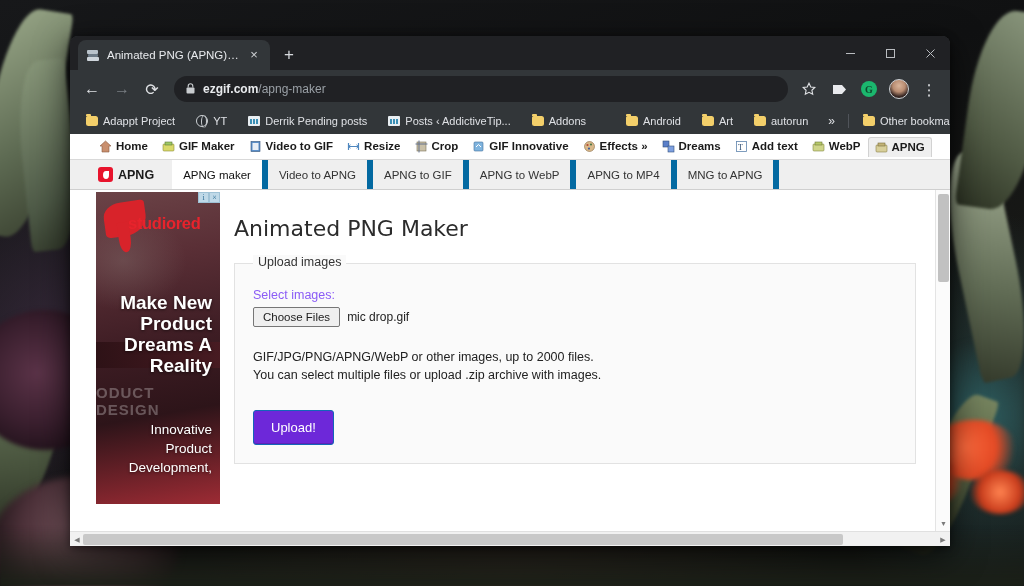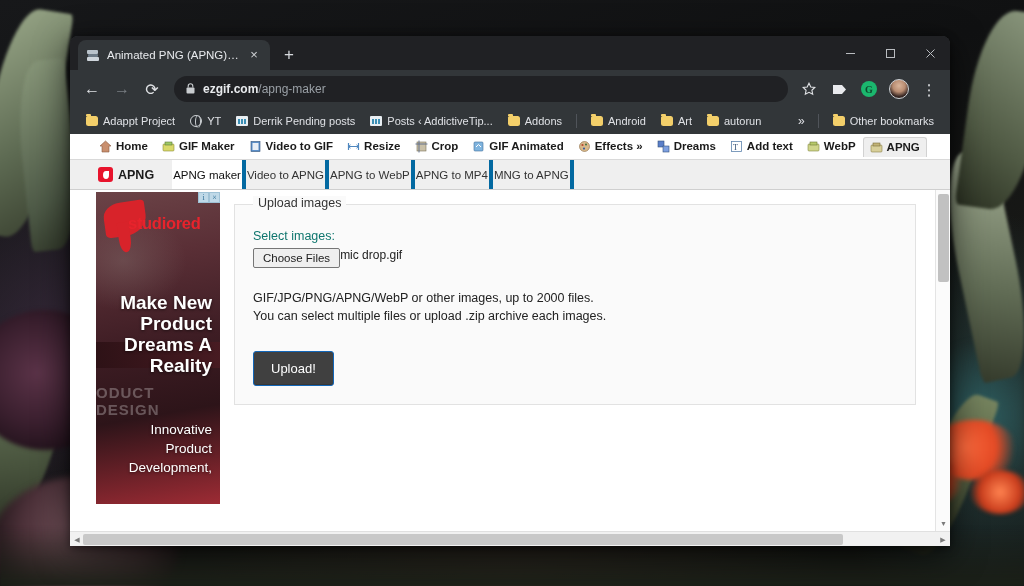--- a/index.html
+++ b/index.html
@@ -147,21 +147,21 @@
   .avatar {
     width:20px; height:20px; border-radius:50%;
     background: radial-gradient(circle at 50% 32%, #d9b49a 0%, #b98d72 40%, #3b2a26 70%, #211a18 100%);
     border:1.5px solid #cfd3d6;
   }
   .dots { color:#e0e2e5; font-size:15px; letter-spacing:0; line-height:1; }
 
   
   .bookmarks {
     height:26px; background:#323639; display:flex; align-items:center;
-    padding:0 10px; gap:3px; font-size:11px; color:#dfe1e5;
+    padding:0 10px; gap:9px; font-size:11px; color:#dfe1e5;
   }
   .bm { display:flex; align-items:center; gap:5px; padding:2px 6px; border-radius:4px; white-space:nowrap;}
   .folder {
     width:12px; height:10px; background:#f3cf6a; border-radius:1.5px 2.5px 2.5px 2.5px;
     position:relative; flex:0 0 12px;
   }
   .folder::before{content:"";position:absolute;left:0;top:-2px;width:5px;height:2px;background:#f3cf6a;border-radius:1px 1px 0 0;}
   .ic-globe {
     width:12px;height:12px;border-radius:50%;background:#2b2f33;border:1.4px solid #cfd3d6;
     position:relative; flex:0 0 12px;
@@ -200,22 +200,22 @@
   }
   .brand {
     display:flex; align-items:center; gap:5px; padding:0 18px 0 6px;
     font-weight:bold; font-size:12.5px; color:#1a1a1a;
   }
   .brand-logo {
     width:15px;height:15px;border-radius:3px;background:#e8142d;position:relative;
   }
   .brand-logo::after{content:"";position:absolute;left:4.5px;top:3.5px;width:6px;height:8px;background:#fff;border-radius:50% 0 50% 50%;}
   .ez-tab {
-    display:flex; align-items:center; padding:0 1px; color:#333;
-    border-right:4px solid #0369a1; white-space:nowrap;
+    display:flex; align-items:center; padding:0 11px; color:#333;
+    border-right:6px solid #0369a1; white-space:nowrap;
   }
   .ez-tab:first-of-type { border-left:1px solid #d8d8d8; }
   .ez-tab.sel { background:#ffffff; color:#111; }
 
   
   .pagebody { flex:1; display:flex; position:relative; background:#fff; overflow:hidden;}
   .ad-col { width:150px; flex:0 0 150px; padding:2px 0 0 26px; }
   .ad {
     width:124px; height:312px; position:relative; overflow:hidden;
     background:#1d1012;
@@ -276,31 +276,31 @@
   .panel {
     border:1px solid #e2e2e2; background:#fafafa; padding:0 0 18px 0;
     position:relative;
   }
   .panel-inner { padding:0 18px; }
   .fieldset-legend {
     position:absolute; left:18px; top:-9px; background:#fafafa; padding:0 5px;
     font-size:12.5px; color:#333;
   }
   .pad-top { height:24px; }
-  .lbl { font-size:12.5px; color:#0f766e; margin-bottom:5px; }
-  .file-row { display:flex; align-items:flex-start; margin-bottom:22px;}
+  .lbl { font-size:12.5px; color:#8b5cf6; margin-bottom:5px; }
+  .file-row { display:flex; align-items:center; gap:7px; margin-bottom:22px;}
   .choose-btn {
     border:1px solid #767676; background:#efefef; color:#1b1b1b;
     font-size:11.5px; padding:3px 9px; border-radius:2px;
     font-family:"Liberation Sans", sans-serif;
   }
   .fname { font-size:12px; color:#222; }
   .note { font-size:12.5px; color:#222; line-height:17.5px; }
   .upload-btn {
-    margin-top:26px; background:#404040; color:#fff; border:1px solid #1266b8;
+    margin-top:26px; background:#6d28d9; color:#fff; border:1px solid #1266b8;
     font-size:13px; padding:9px 17px; border-radius:3px; font-weight:normal;
     box-shadow: inset 0 -1px 0 rgba(0,0,0,.15);
   }
 
   
   .vscroll {
     position:absolute; right:0; top:0; bottom:0; width:15px;
     background:#fbfbfb; border-left:1px solid #e4e4e4;
   }
   .vthumb { position:absolute; left:2px; top:4px; width:11px; height:88px; background:#c1c1c1; border-radius:2px;}
@@ -485,21 +485,21 @@
               <rect x="2" y="2" width="9" height="9" fill="#c9c0a8" stroke="#7c7257" stroke-width=".6"></rect>
               <path d="M4 0.5 V12.5 M0.5 4 H12.5" stroke="#5b6b8a" stroke-width=".9"></path>
             </svg>
           <b>Crop</b>
         </div>
         <div class="ez-item">
           <svg class="gi" viewBox="0 0 13 13">
               <rect x="2" y="2" width="9" height="9" rx="1" fill="#7fb4de" stroke="#3f6f9c" stroke-width=".6"></rect>
               <path d="M4 7 L6.5 4.5 L9 7" stroke="#fff" stroke-width="1" fill="none"></path>
             </svg>
-          <b>GIF Animated</b>
+          <b>GIF Innovative</b>
         </div>
         <div class="ez-item">
           <svg class="gi" viewBox="0 0 13 13">
               <circle cx="6.5" cy="6.5" r="5" fill="#d8b88a" stroke="#8a6a42" stroke-width=".6"></circle>
               <circle cx="4.5" cy="5" r="1.1" fill="#b4472f"></circle>
               <circle cx="8" cy="4.6" r="1" fill="#3f6f3f"></circle>
               <circle cx="6" cy="8.6" r="1.1" fill="#3f5f9c"></circle>
             </svg>
           <b>Effects »</b>
         </div>
@@ -533,20 +533,21 @@
         </div>
       </div>
 
       <div class="ez-tabs">
         <div class="brand">
           <span class="brand-logo"></span>
           <span>APNG</span>
         </div>
         <div class="ez-tab sel">APNG maker</div>
         <div class="ez-tab">Video to APNG</div>
+        <div class="ez-tab">APNG to GIF</div>
         <div class="ez-tab">APNG to WebP</div>
         <div class="ez-tab">APNG to MP4</div>
         <div class="ez-tab">MNG to APNG</div>
       </div>
 
       <div class="pagebody">
 
         <div class="ad-col">
           <div class="ad">
             <div class="ad-photo"></div>
@@ -557,32 +558,33 @@
             </div>
             <div class="ad-swoosh"></div>
             <div class="ad-logo"><span>studio</span><span>red</span></div>
             <div class="ad-head">Make New Product Dreams A Reality</div>
             <div class="ad-ghost">ODUCT DESIGN</div>
             <div class="ad-sub">Innovative Product Development,</div>
           </div>
         </div>
 
         <div class="content-col">
+          <h1 class="h1">Animated PNG Maker</h1>
 
           <div class="panel">
             <div class="fieldset-legend">Upload images</div>
             <div class="pad-top"></div>
             <div class="panel-inner">
               <div class="lbl">Select images:</div>
               <div class="file-row">
                 <button class="choose-btn">Choose Files</button>
                 <span class="fname">mic drop.gif</span>
               </div>
               <div class="note">GIF/JPG/PNG/APNG/WebP or other images, up to 2000 files.</div>
-              <div class="note">You can select multiple files or upload .zip archive each images.</div>
+              <div class="note">You can select multiple files or upload .zip archive with images.</div>
               <button class="upload-btn">Upload!</button>
             </div>
           </div>
         </div>
 
         <div class="vscroll">
           <div class="varrow" style="top:0">▲</div>
           <div class="vthumb"></div>
           <div class="varrow" style="bottom:0">▼</div>
         </div>

